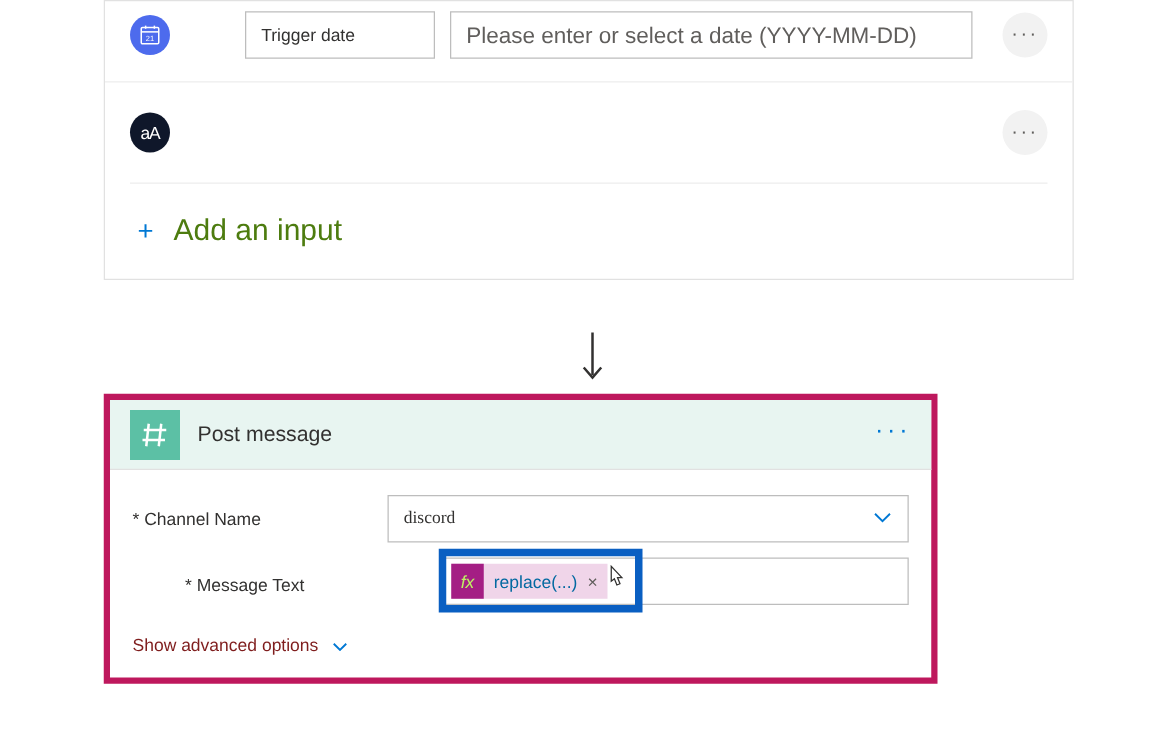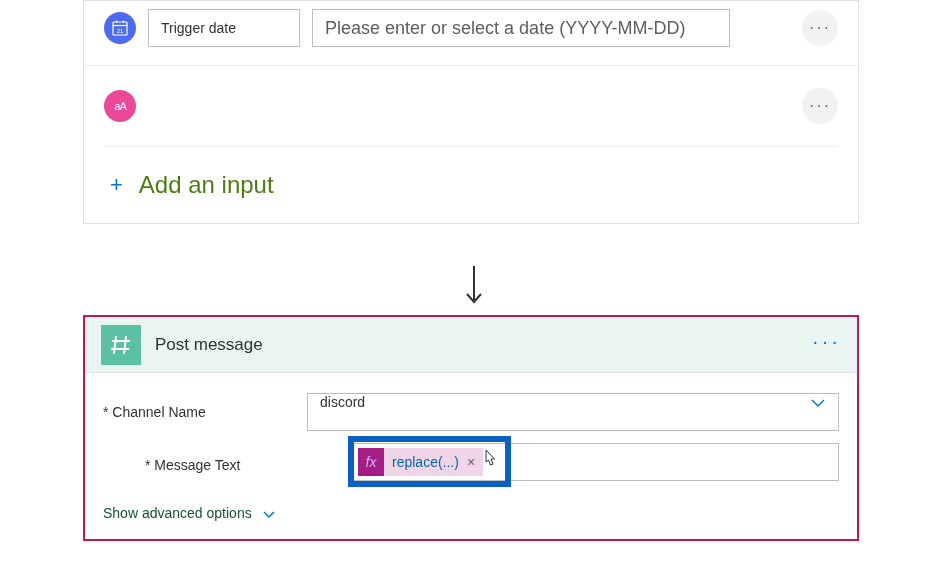--- a/index.html
+++ b/index.html
@@ -42,35 +42,36 @@
       display: flex;
       align-items: center;
       justify-content: center;
       flex-shrink: 0;
       color: #fff;
     }
     .icon-calendar {
       background: #4d6bed;
     }
     .icon-text {
-      background: #ec4899;
-      font-size: 11px;
+      background: #0f172a;
+      font-size: 14px;
       font-weight: 400;
       letter-spacing: -1px;
       text-align: center;
     }
     .label-box {
       width: 152px;
       height: 38px;
       border: 1px solid #bdbdbd;
       display: flex;
       align-items: center;
       padding: 0 12px;
       font-size: 14px;
       color: #323130;
+      margin-left: 48px;
     }
     .value-input {
       width: 418px;
       height: 38px;
       border: 1px solid #bdbdbd;
       padding: 0 12px;
       font-size: 18px;
       color: #323130;
       outline: none;
       font-family: inherit;
@@ -118,22 +119,22 @@
       position: absolute;
       left: 464px;
       top: 264px;
       font-size: 34px;
       color: #323130;
     }
     .action-card {
       position: absolute;
       left: 83px;
       top: 315px;
-      width: 776px;
-      border: 2px solid #be185d;
+      width: 667px;
+      border: 5px solid #be185d;
       background: #fff;
     }
     .action-header {
       height: 56px;
       background: #e8f5f1;
       display: flex;
       align-items: center;
       padding: 0 16px;
       gap: 14px;
       border-bottom: 1px solid #e1e1e1;
@@ -176,24 +177,25 @@
       color: #323130;
     }
     .required {
       color: #323130;
     }
     .select-box {
       flex: 1;
       height: 38px;
       border: 1px solid #bdbdbd;
       display: flex;
-      align-items: flex-start;
+      align-items: center;
       justify-content: space-between;
       padding: 0 12px;
       cursor: pointer;
+      font-family: Liberation Serif, serif;
     }
     .select-value {
       font-size: 14px;
       color: #323130;
     }
     .chevron {
       color: #0078d4;
     }
     .message-input {
       flex: 1;
@@ -214,21 +216,21 @@
       display: inline-flex;
       align-items: center;
       background: #f0d5e9;
       height: 28px;
       padding-right: 8px;
       gap: 8px;
       font-size: 14px;
     }
     .token-fx {
       background: #a41e84;
-      color: #c4b5fd;
+      color: #bef264;
       width: 26px;
       height: 28px;
       display: flex;
       align-items: center;
       justify-content: center;
       font-style: italic;
       font-size: 14px;
     }
     .token-label {
       color: #0369a1;
@@ -238,21 +240,21 @@
       cursor: pointer;
     }
     .cursor-icon {
       margin-left: -4px;
       font-size: 18px;
     }
     .show-advanced {
       display: flex;
       align-items: center;
       gap: 10px;
-      color: #14532d;
+      color: #7f1d1d;
       font-size: 14px;
       cursor: pointer;
       margin-top: 24px;
     }
   </style>
 </head>
 <body>
 
 <div class="trigger-card">
   <div class="input-row">

